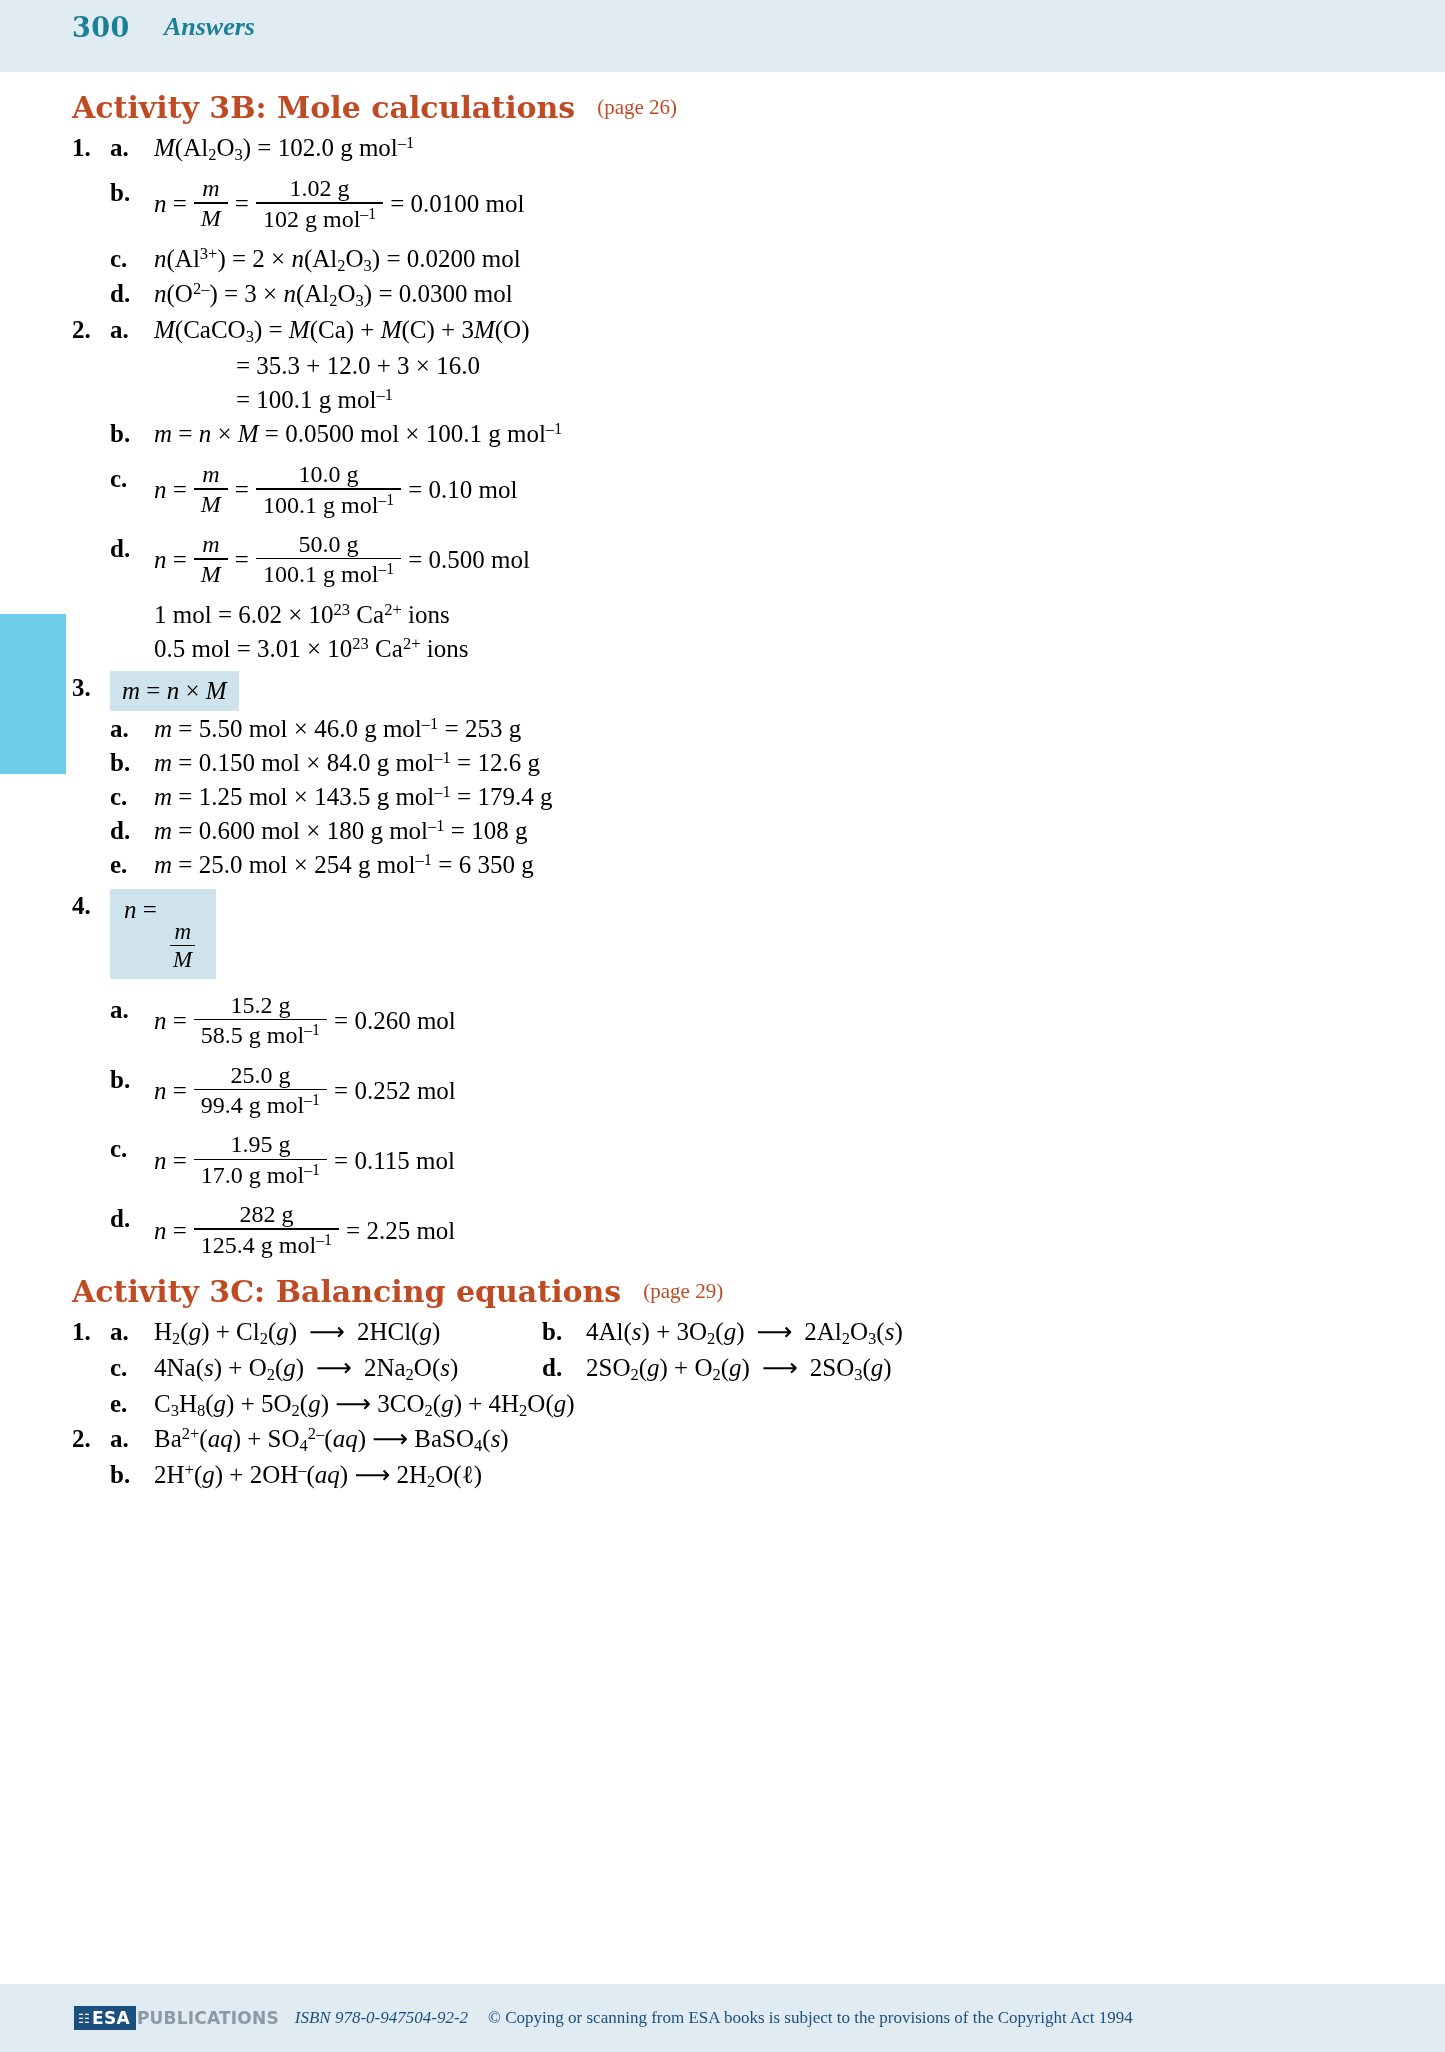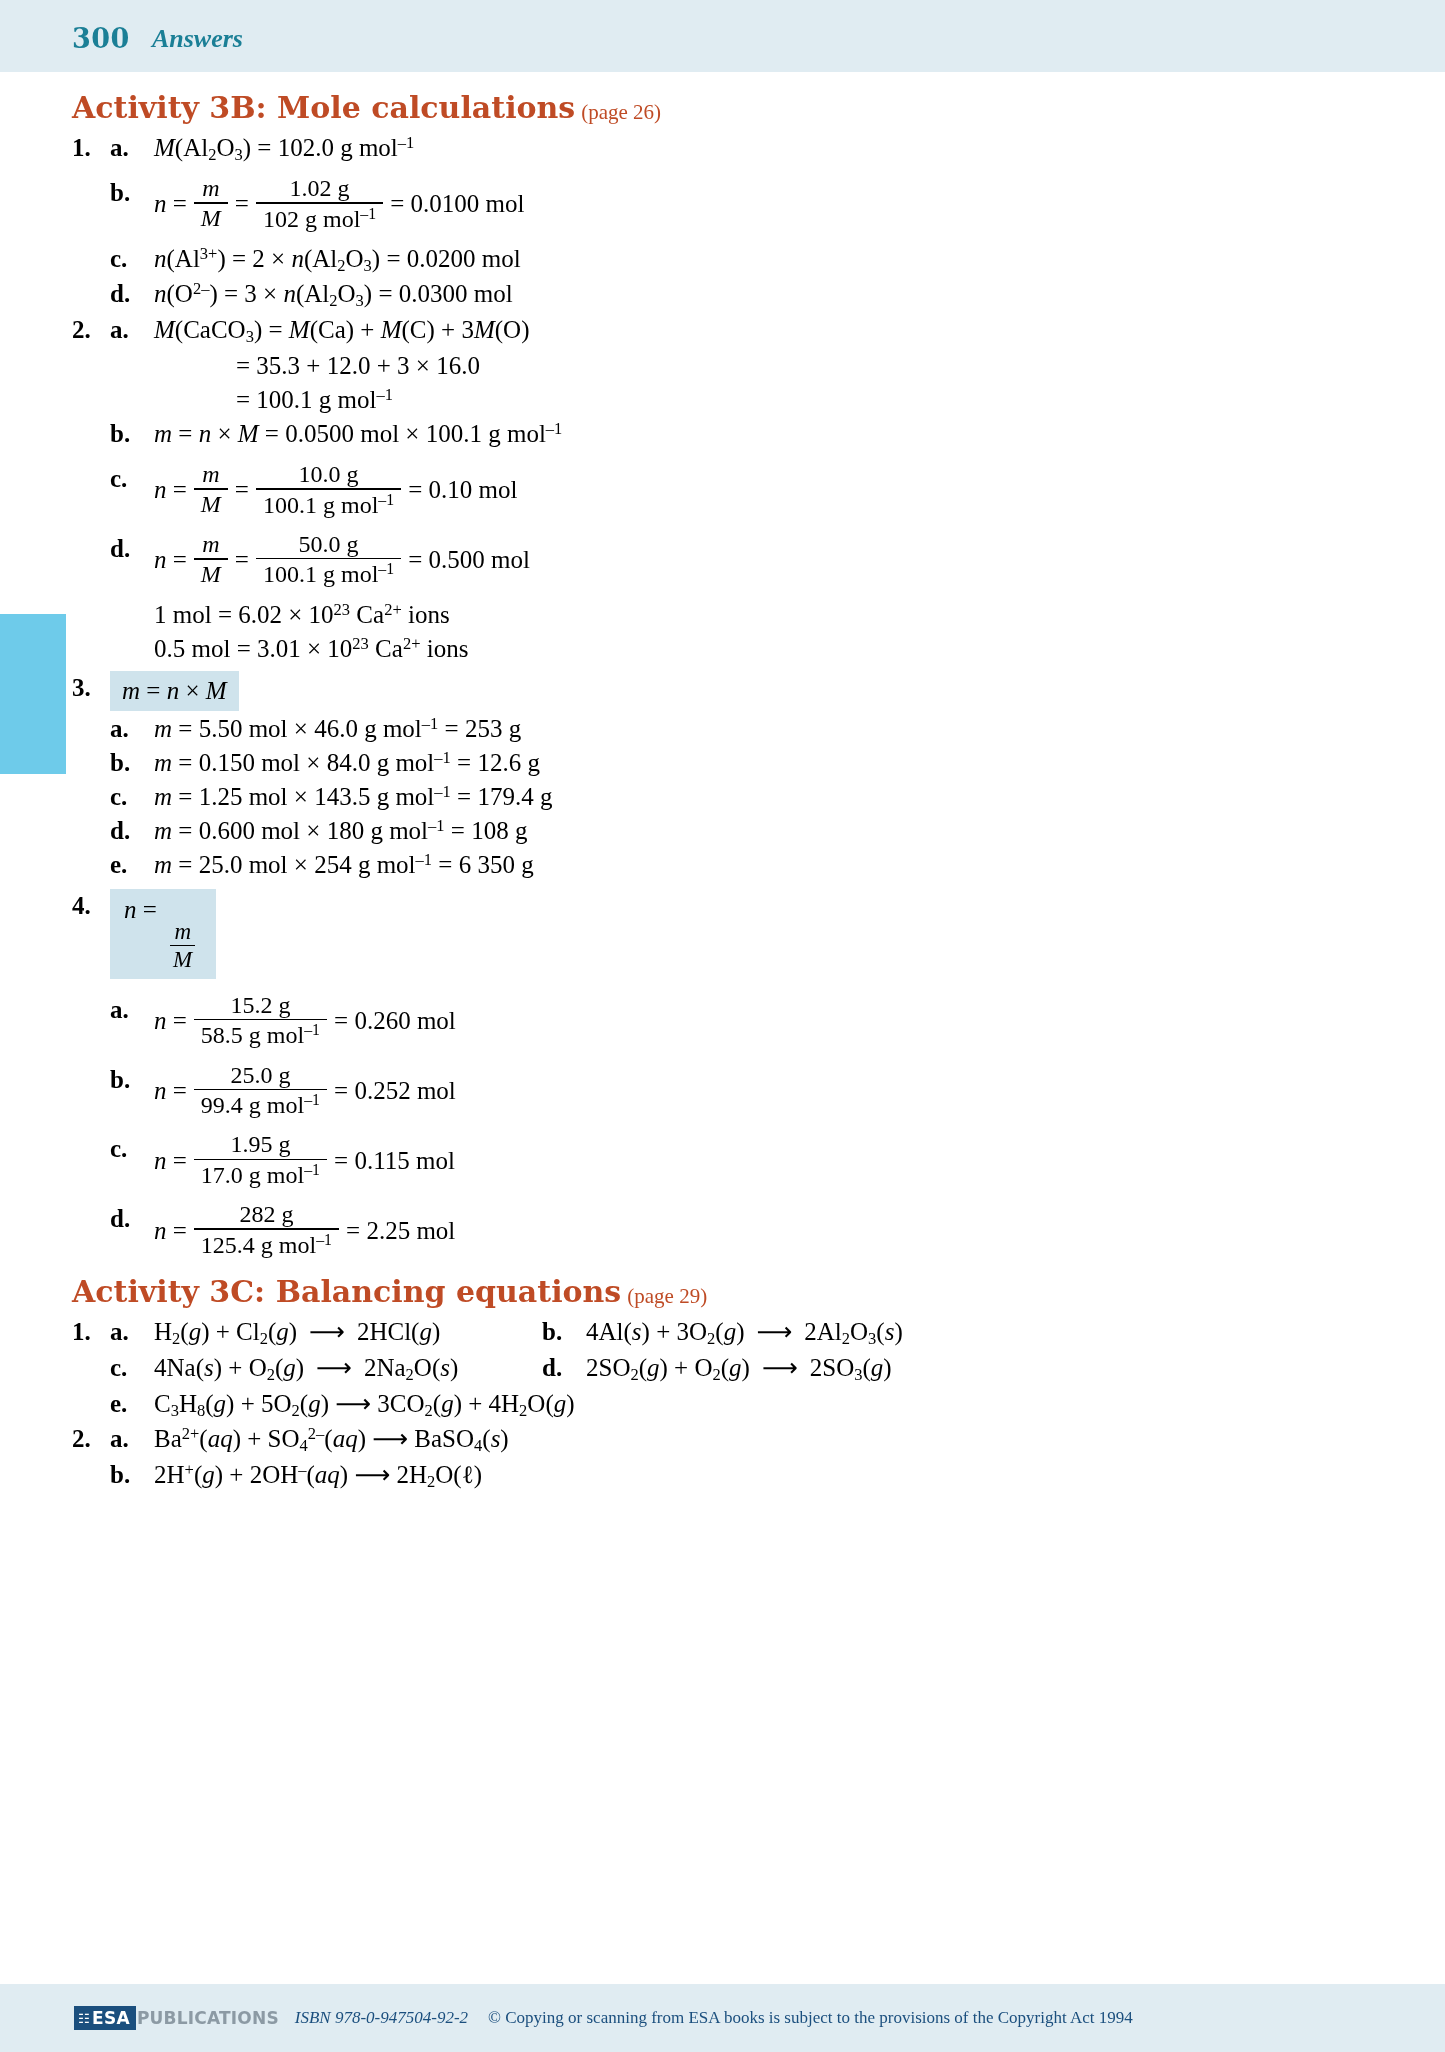--- a/index.html
+++ b/index.html
@@ -15,21 +15,21 @@
 
   
   .header-band {
     position: absolute; left: 0; top: 0;
     width: 1445px; height: 72px;
     background: #e0ecf2;
   }
   .header-inner {
     position: absolute; left: 72px; top: 0;
     height: 54px;
-    display: flex; align-items: flex-end; gap: 22px;
+    display: flex; align-items: center; gap: 34px;
   }
   .page-number {
     font-family: "DejaVu Serif", serif;
     font-weight: bold;
     font-size: 27px;
     color: #1b7f96;
     letter-spacing: 0.5px;
   }
   .header-label {
     font-family: "Liberation Serif", serif;
@@ -64,21 +64,21 @@
     left: 72px; top: 78px;
     width: 1300px;
   }
 
   h2.activity-title {
     font-family: "DejaVu Serif", serif;
     font-weight: bold;
     font-size: 30px;
     color: #bf4b25;
     margin: 12px 0 6px 0;
-    display: flex; align-items: flex-end; gap: 6px;
+    display: flex; align-items: center; gap: 22px;
   }
   h2.activity-title .pageref {
     font-family: "Liberation Serif", serif;
     font-weight: normal;
     font-size: 21px;
     color: #bf4b25;
   }
 
   
   .row {

